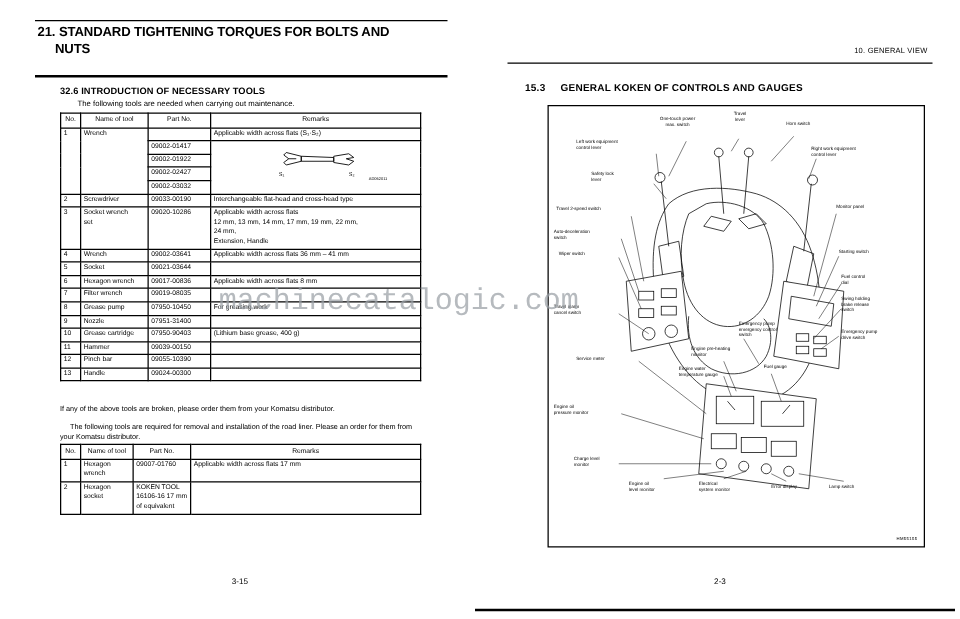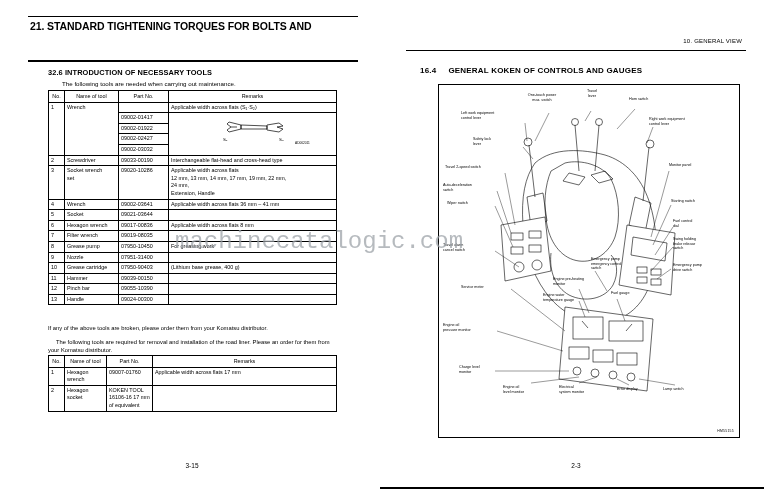--- a/index.html
+++ b/index.html
@@ -197,20 +197,21 @@
 </head>
 <body>
 
 <div class="page">
 
   <div class="left-page">
     <div class="left-rule-top"></div>
 
     <div class="chapter-title">
       <span>21. STANDARD TIGHTENING TORQUES FOR BOLTS AND</span>
+      <span class="ind">NUTS</span>
     </div>
 
     <div class="left-rule-under-title"></div>
 
     <div class="section-head">32.6  INTRODUCTION OF NECESSARY TOOLS</div>
     <div class="section-sub">The following tools are needed when carrying out maintenance.</div>
 
     <table class="tools tbl1">
       <colgroup>
         <col style="width:16px">
@@ -380,21 +381,21 @@
     </table>
 
     <div class="page-num-left">3-15</div>
   </div>
 
   <div class="right-page">
     <div class="right-header">10.  GENERAL VIEW</div>
     <div class="right-rule"></div>
 
     <div class="right-title">
-      <span class="num">16.4</span><span>GENERAL KOKEN OF CONTROLS AND GAUGES</span>
+      <span class="num">15.3</span><span>GENERAL KOKEN OF CONTROLS AND GAUGES</span>
     </div>
 
     <div class="diagram-box">
       <svg width="298" height="350" viewBox="0 0 298 350">
         <g stroke="#000" fill="none" stroke-width="0.6">
 
           <path d="M96 78 C86 92 82 112 84 140 C86 170 96 196 112 214 C128 232 150 240 172 236 C192 232 206 216 212 196 C220 170 218 140 210 116 C202 92 186 76 166 70 C144 64 114 62 96 78 Z" fill="#ffffff"></path>
 
           <path d="M112 86 C106 100 104 120 108 140 C112 160 124 174 140 176 C156 178 170 168 176 152 C182 134 180 110 172 94 C164 80 142 74 126 78 Z"></path>
 

